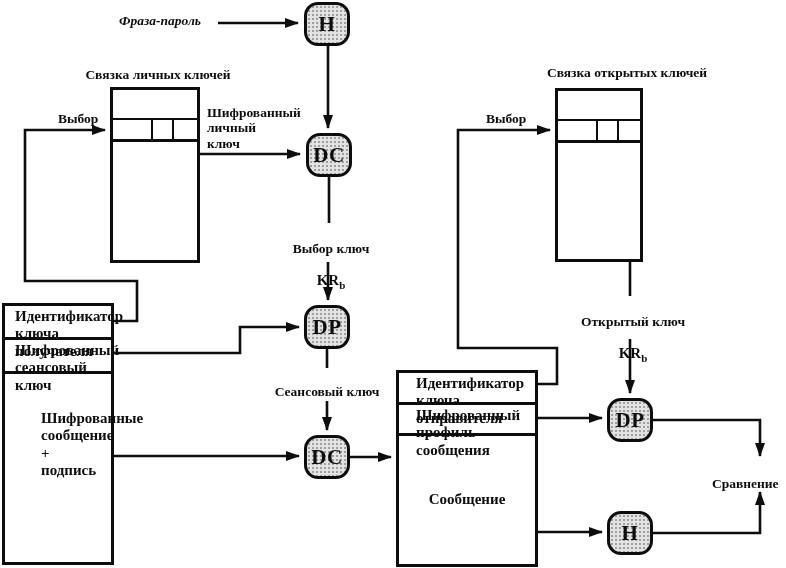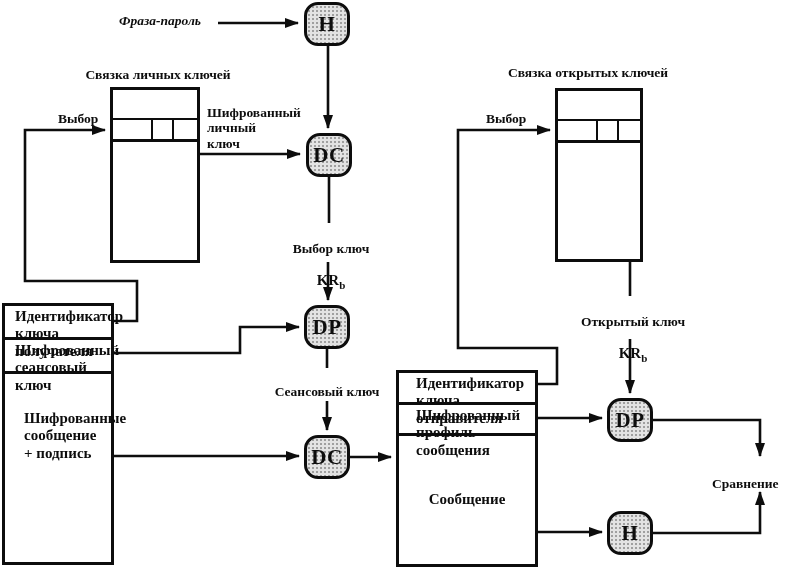--- a/index.html
+++ b/index.html
@@ -137,21 +137,21 @@
       <div class="ring-cell c1"></div>
       <div class="ring-cell c2"></div>
     </div>
   </div>
 
   <div class="stack" style="left:2px;top:303px;width:112px;height:262px;">
     <div class="sec divided" style="height:34px;padding:2px 3px 0 10px;">Идентификатор
 ключа получателя</div>
     <div class="sec divided" style="height:34px;padding:2px 3px 0 10px;">Шифрованный
 сеансовый ключ</div>
-    <div class="sec fill" style="padding:36px 3px 0 19px;">Шифрованные
+    <div class="sec fill" style="padding:36px 3px 0 36px;">Шифрованные
 сообщение
 + подпись</div>
   </div>
 
   <div class="stack" style="left:396px;top:370px;width:142px;height:197px;">
     <div class="sec divided" style="height:32px;padding:2px 3px 0 17px;">Идентификатор
 ключа отправителя</div>
     <div class="sec divided" style="height:31px;padding:2px 3px 0 17px;">Шифрованный
 профиль сообщения</div>
     <div class="sec fill" style="display:flex;align-items:center;justify-content:center;">Сообщение</div>
@@ -166,21 +166,21 @@
 
   <div class="lbl center" style="left:281px;top:226px;width:100px;">
     <div>Выбор ключ</div>
     <div class="sym"><span>KR</span><sub>b</sub></div>
   </div>
 
   <div class="lbl center" style="left:266px;top:369px;width:122px;">
     <div>Сеансовый ключ</div>
   </div>
 
-  <div class="lbl center" style="left:503px;top:65px;width:170px;">Связка открытых ключей</div>
+  <div class="lbl center" style="left:542px;top:65px;width:170px;">Связка открытых ключей</div>
   <div class="lbl" style="left:486px;top:111px;">Выбор</div>
 
   <div class="lbl center" style="left:577px;top:299px;width:112px;">
     <div>Открытый ключ</div>
     <div class="sym"><span>KR</span><sub>b</sub></div>
   </div>
 
   <div class="lbl" style="left:712px;top:476px;">Сравнение</div>
 
 </div>

